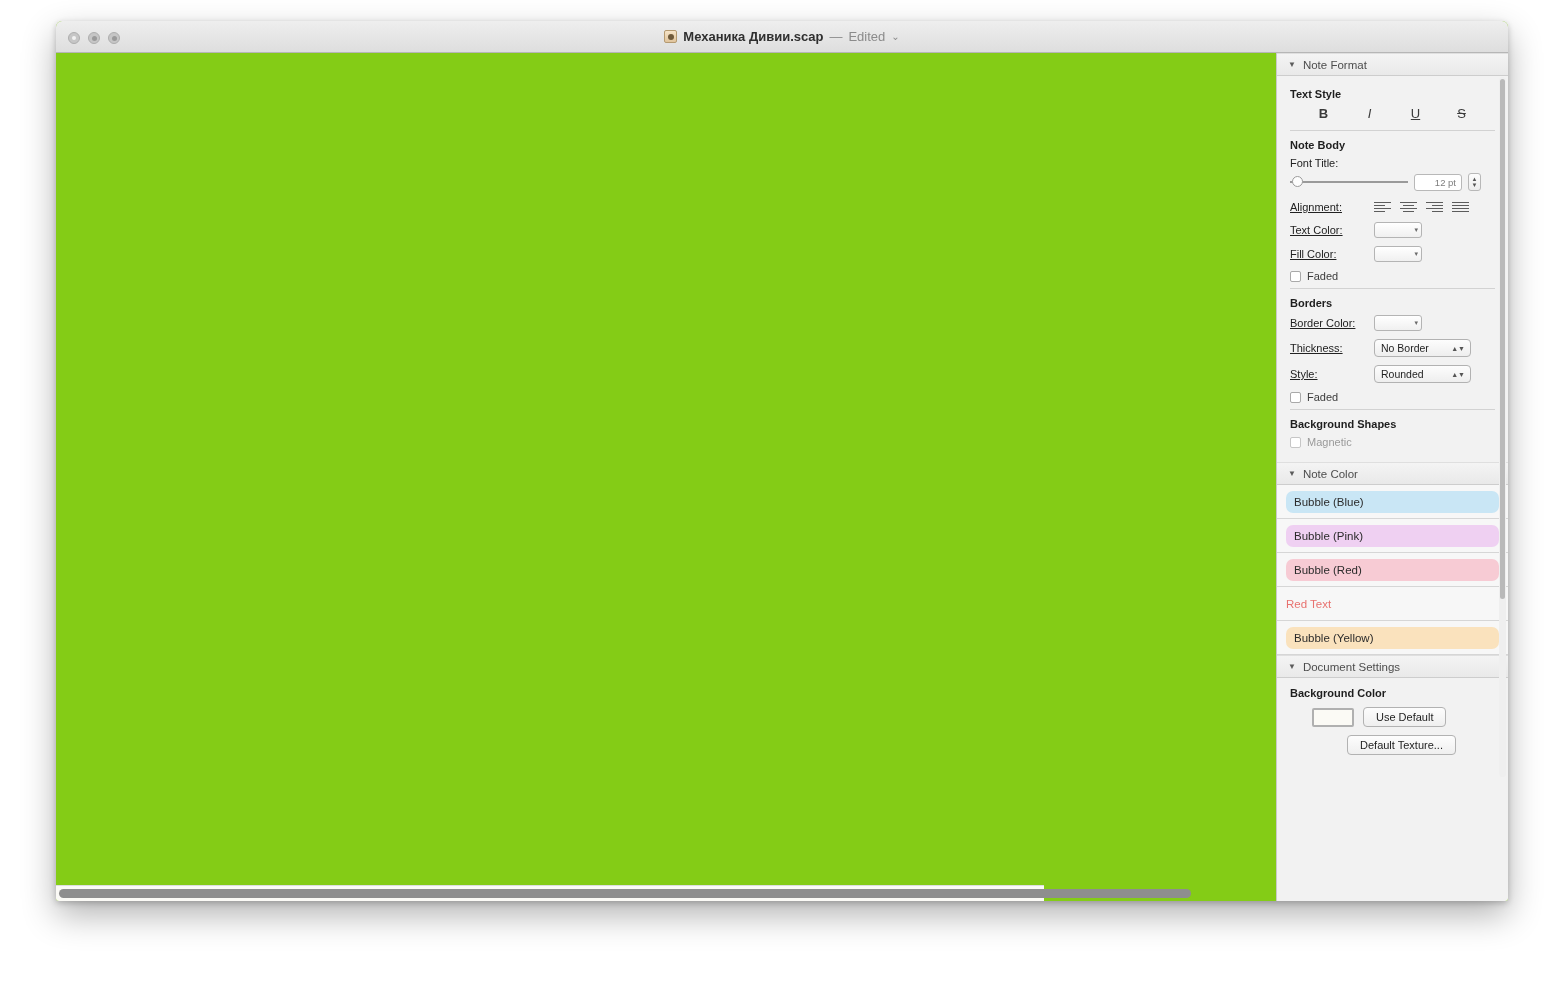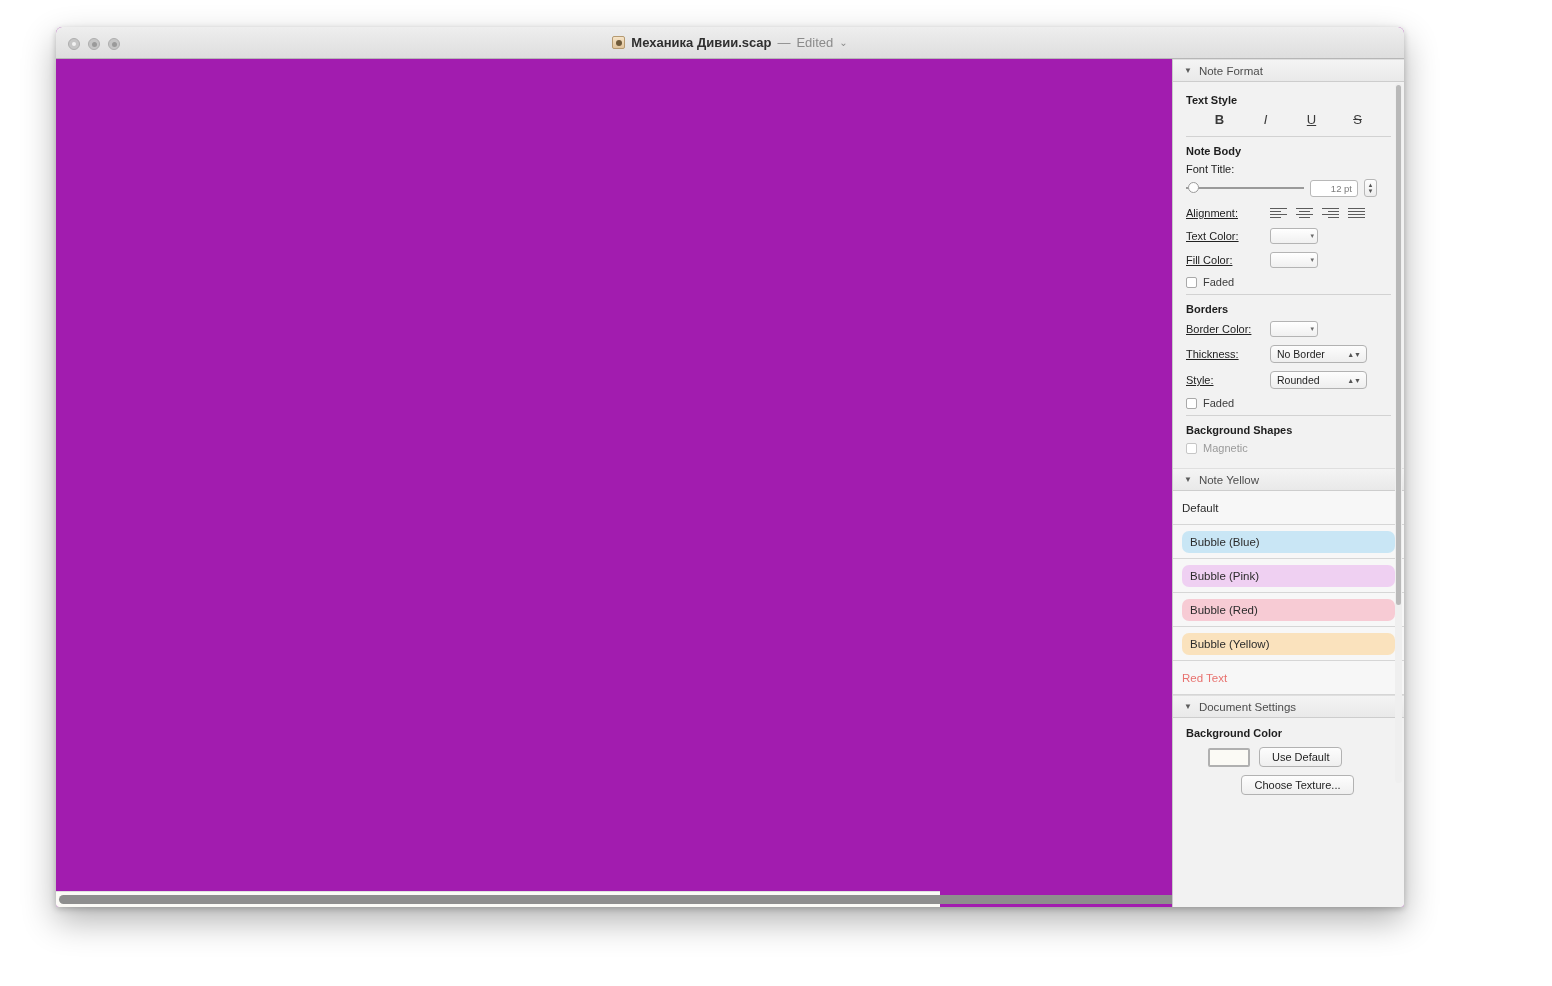--- a/index.html
+++ b/index.html
@@ -8,23 +8,23 @@
     width: 1552px; height: 986px;
     background: #ffffff;
     font-family: "Liberation Sans", sans-serif;
     overflow: hidden;
   }
   #root { position: relative; width: 1552px; height: 986px; background:#fff; }
 
   
   .window {
     position: absolute;
-    left: 56px; top: 27px;
-    width: 1348px; height: 880px;
-    background: #a21caf;
+    left: 56px; top: 21px;
+    width: 1452px; height: 880px;
+    background: #84cc16;
     border-radius: 6px 6px 3px 3px;
     box-shadow: 0 14px 34px rgba(0,0,0,.30), 0 2px 6px rgba(0,0,0,.22);
     overflow: hidden;
   }
   .titlebar {
     position: relative;
     height: 32px;
     background: linear-gradient(#eeeeee,#dedede);
     border-bottom: 1px solid #b6b6b6;
     display: flex; align-items: center;
@@ -376,55 +376,52 @@
 
             <div class="grp-label">Background Shapes</div>
             <div class="checkrow">
               <span class="cbox dim"></span>
               <span style="color:#9a9a9a">Magnetic</span>
             </div>
           </div>
 
           <div class="sec-head">
             <span class="tri">▼</span>
-            <span>Note Yellow</span>
+            <span>Note Color</span>
           </div>
           <div>
             <div class="style-item">
-              <span class="pill plain">Default</span>
-            </div>
-            <div class="style-item">
               <span class="pill blue">Bubble (Blue)</span>
             </div>
             <div class="style-item">
               <span class="pill pink">Bubble (Pink)</span>
             </div>
             <div class="style-item">
               <span class="pill red">Bubble (Red)</span>
             </div>
             <div class="style-item">
+              <span class="pill redtext">Red Text</span>
+            </div>
+            <div class="style-item">
               <span class="pill yellow">Bubble (Yellow)</span>
-            </div>
-            <div class="style-item">
-              <span class="pill redtext">Red Text</span>
             </div>
           </div>
 
           <div class="sec-head">
             <span class="tri">▼</span>
             <span>Document Settings</span>
           </div>
           <div class="docset-body">
             <div class="bgc-label">Background Color</div>
             <div class="bgrow">
               <span class="bgwell"></span>
               <span class="btn">Use Default</span>
             </div>
             <div class="bgrow2">
-              <span class="btn">Choose Texture...</span>
+              <span class="btn">Default Texture...</span>
             </div>
           </div>
 
         </div>
         <div class="pscroll">
           <i></i>
         </div>
       </div>
 
     </div>

